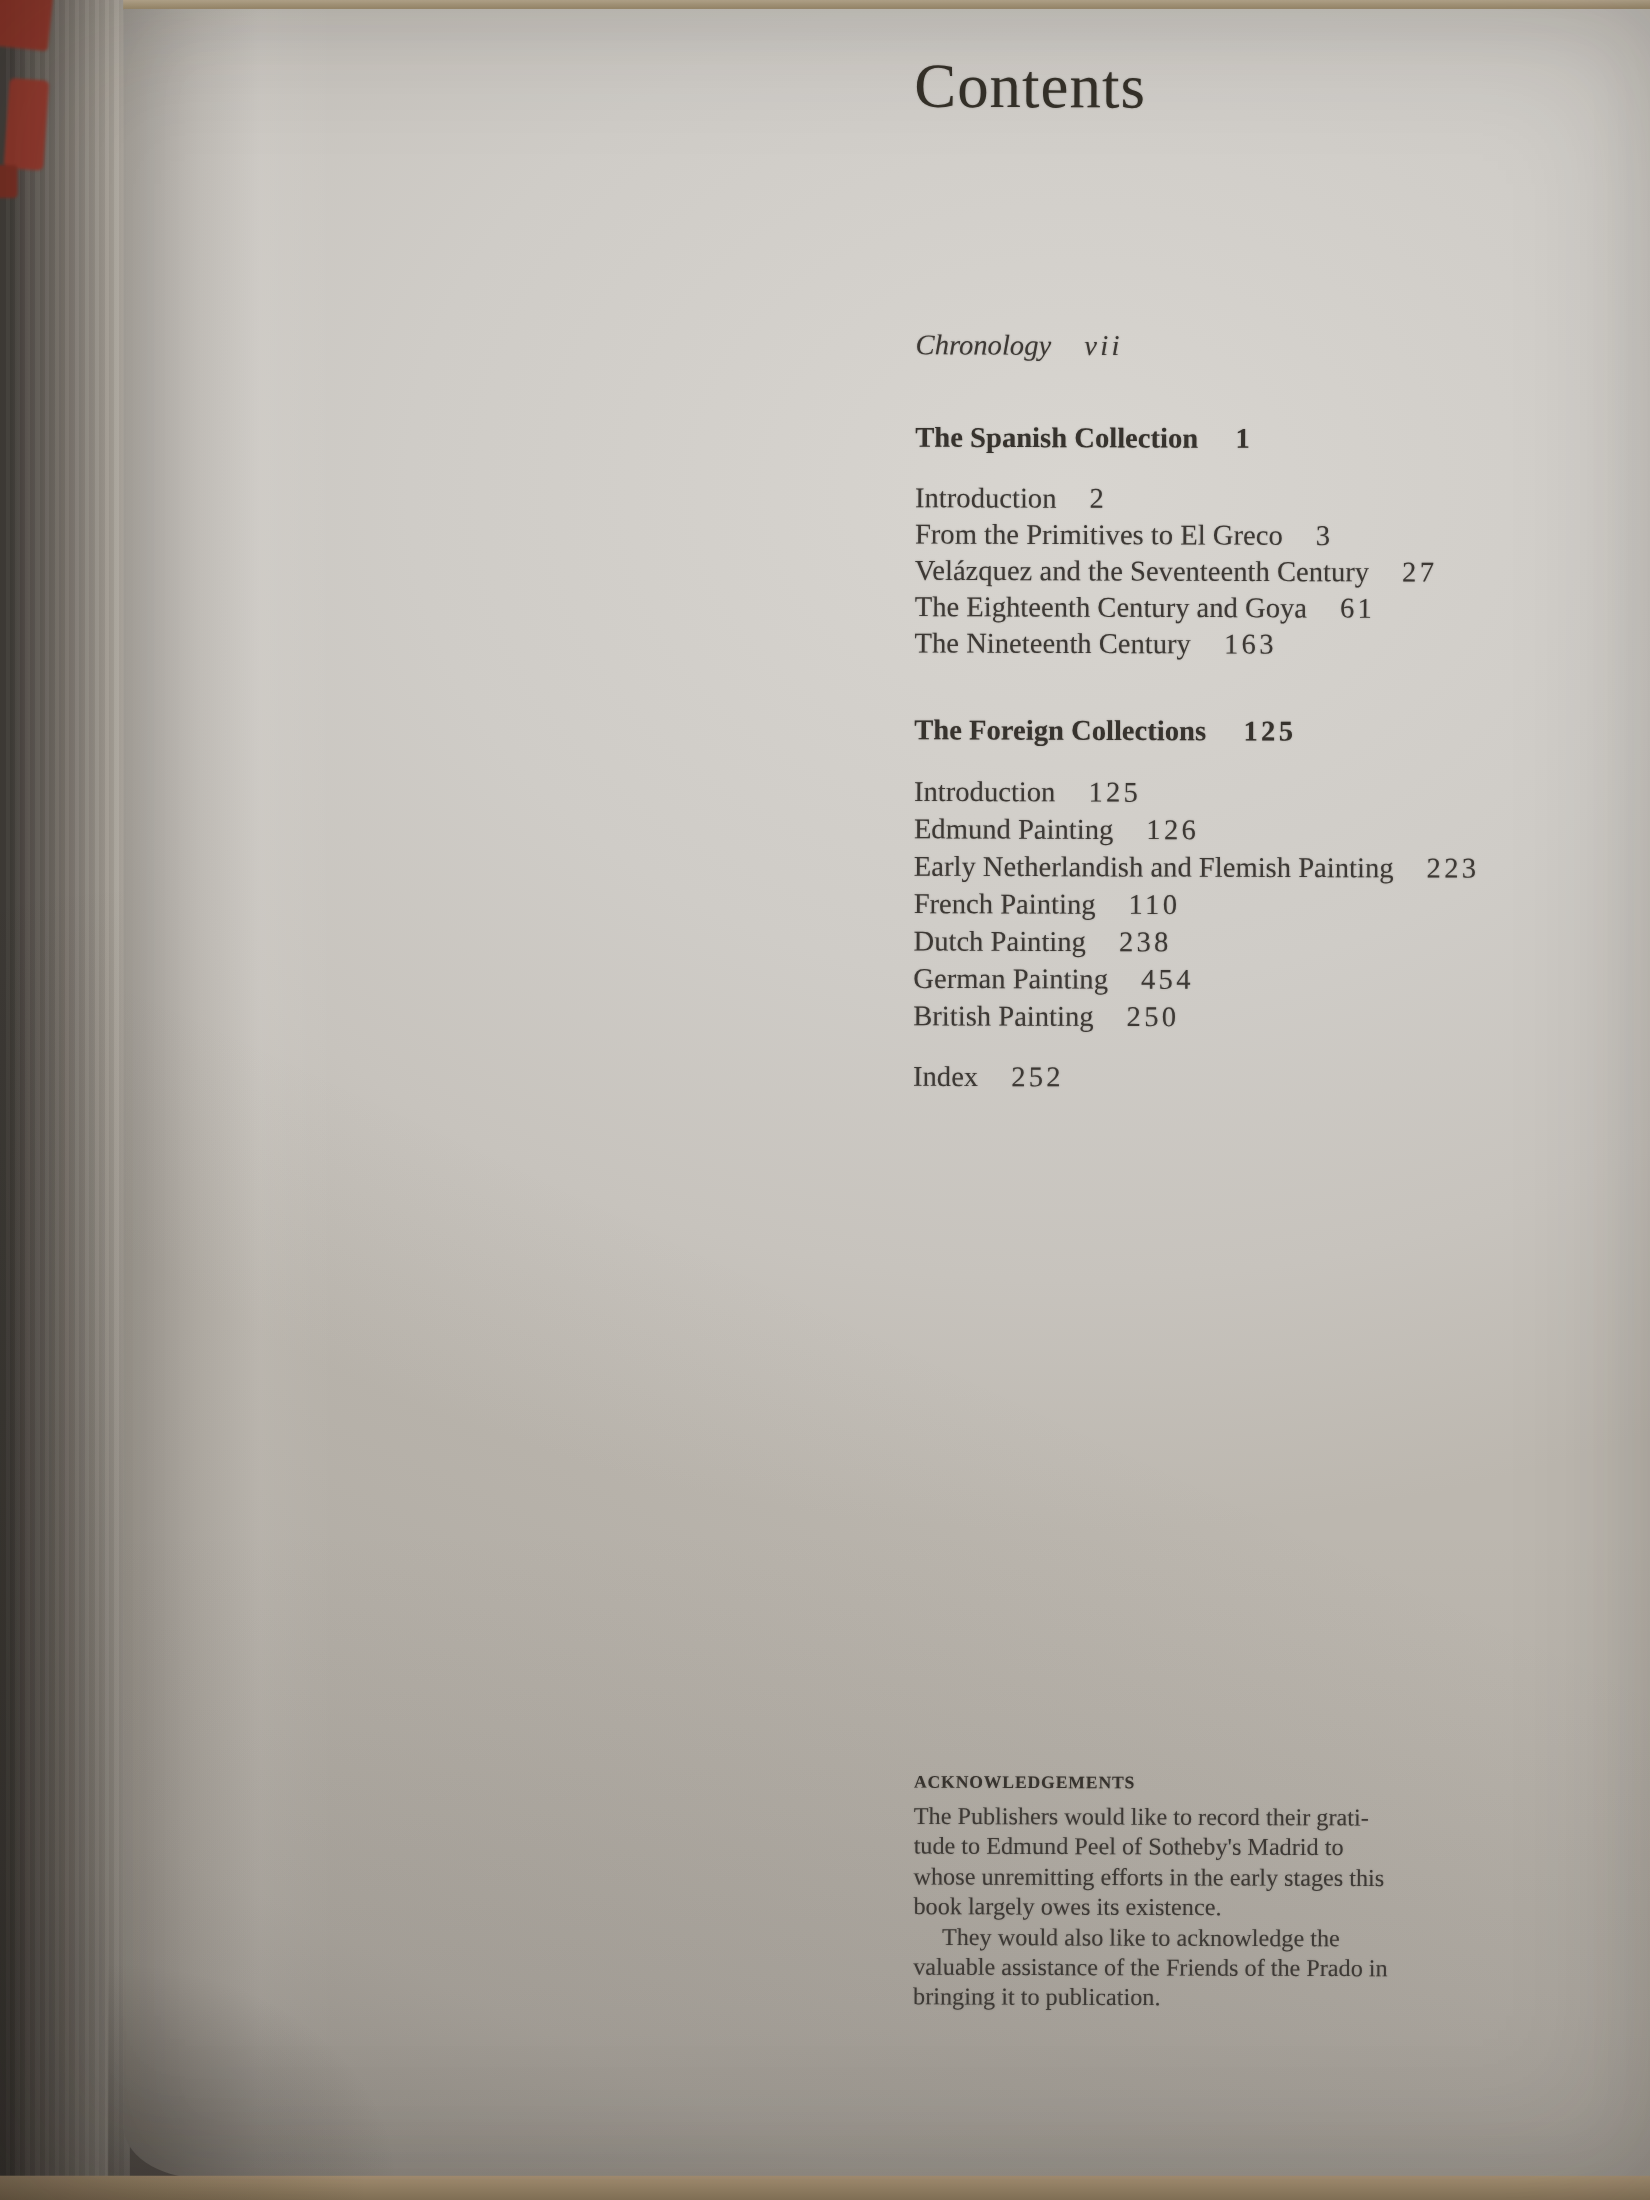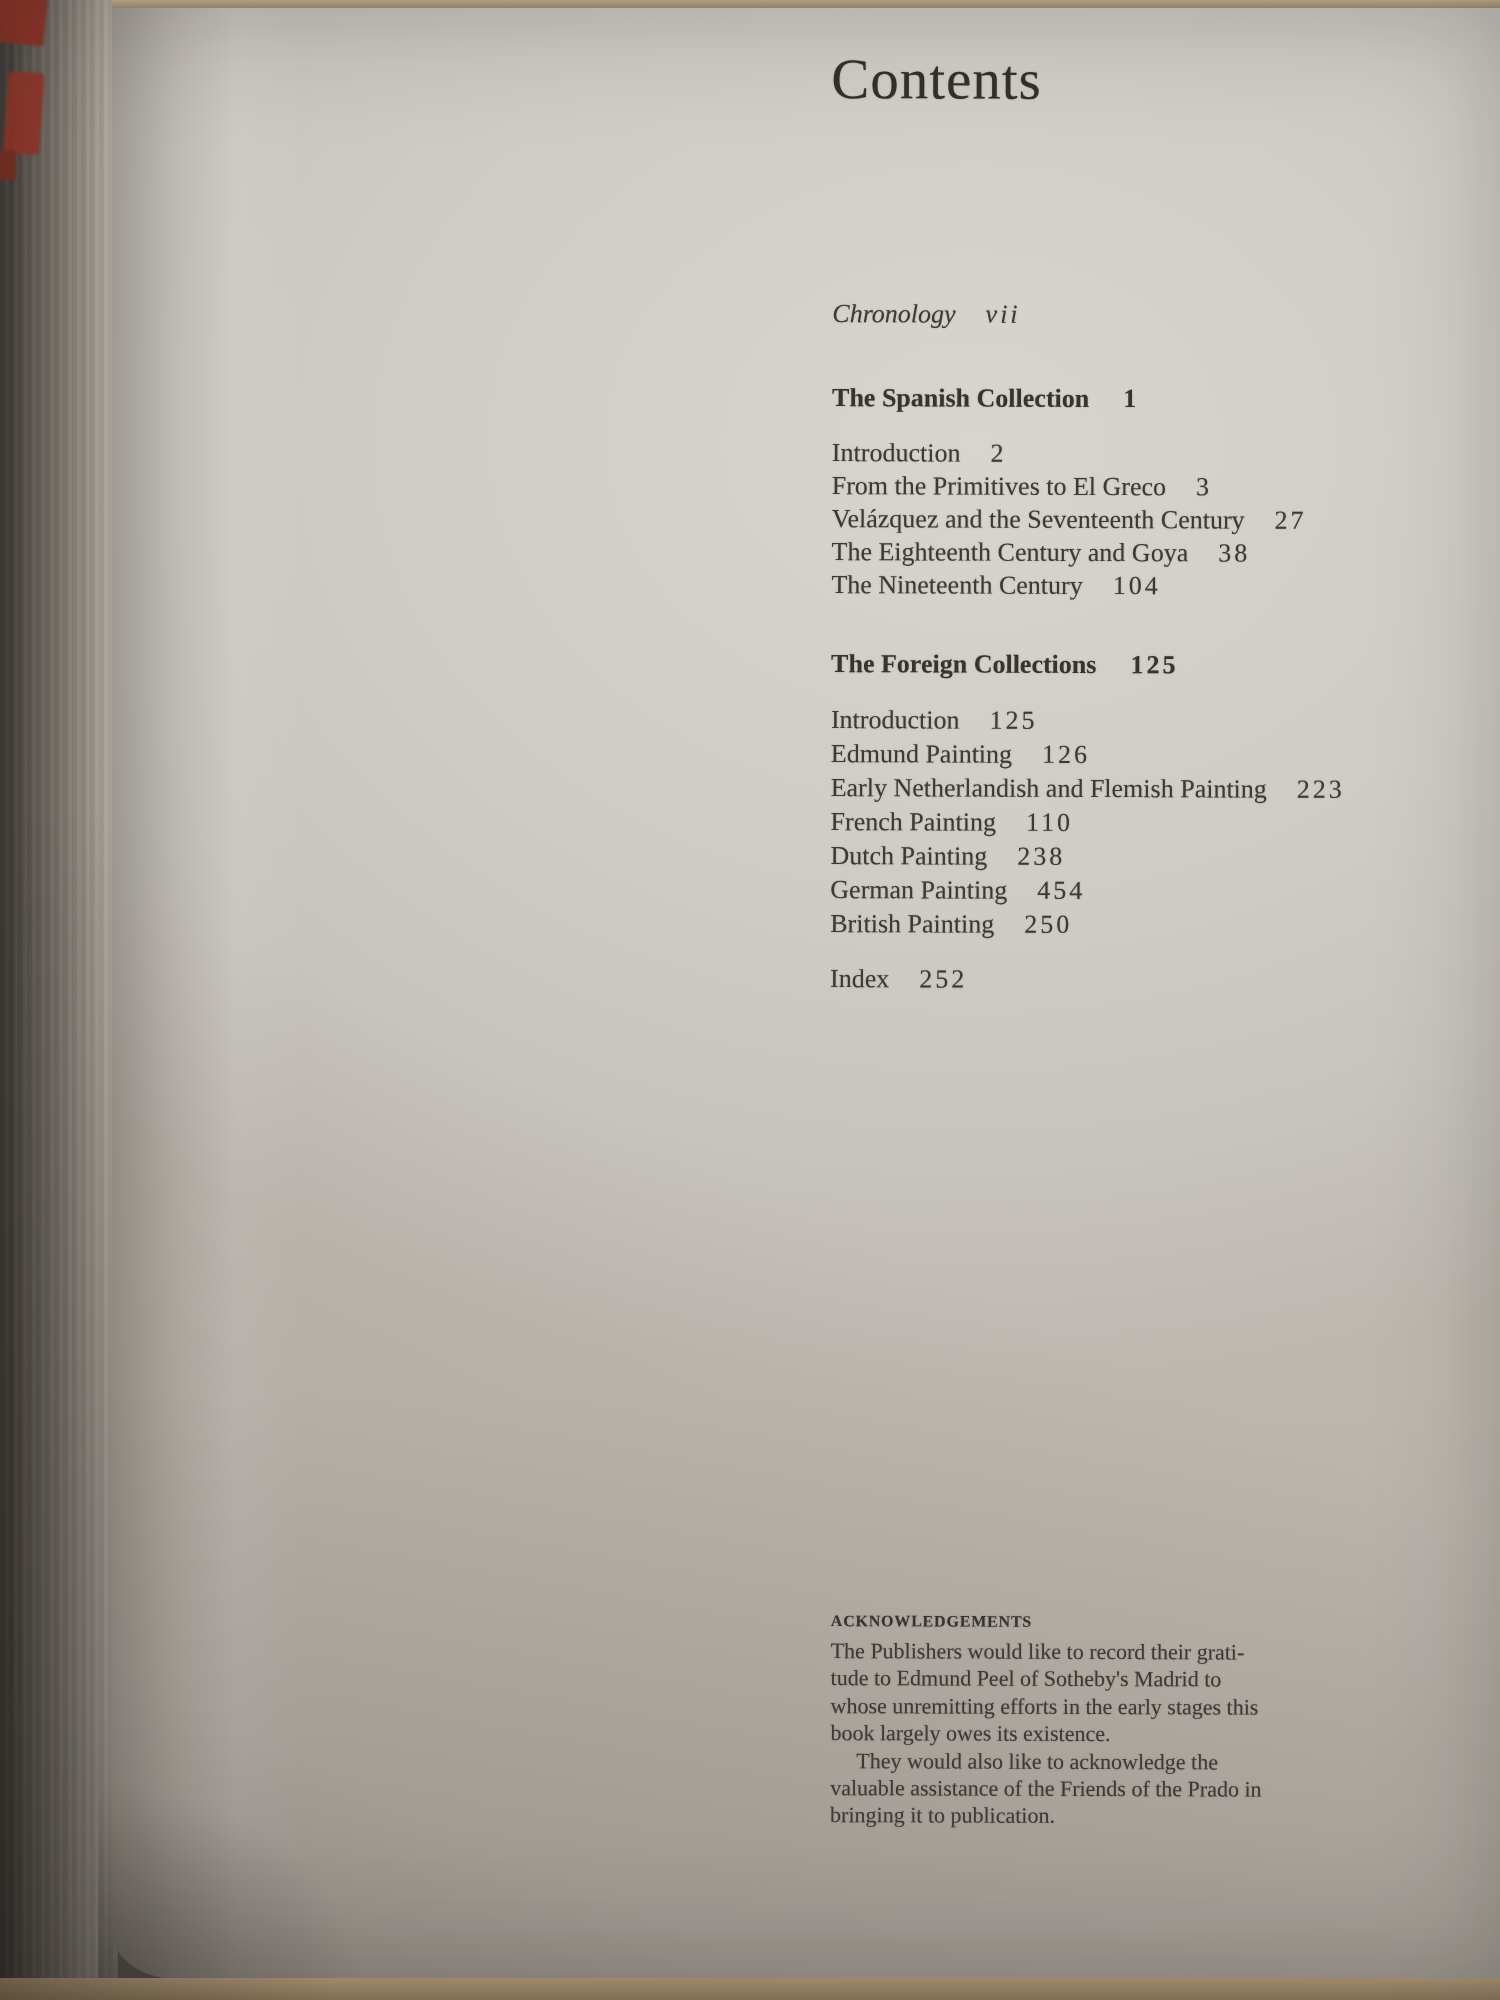--- a/index.html
+++ b/index.html
@@ -122,24 +122,24 @@
         <div class="row">
           <span class="lbl">Introduction</span><span class="num">2</span>
         </div>
         <div class="row">
           <span class="lbl">From the Primitives to El Greco</span><span class="num">3</span>
         </div>
         <div class="row">
           <span class="lbl">Velázquez and the Seventeenth Century</span><span class="num">27</span>
         </div>
         <div class="row">
-          <span class="lbl">The Eighteenth Century and Goya</span><span class="num">38</span>
+          <span class="lbl">The Eighteenth Century and Goya</span><span class="num">61</span>
         </div>
         <div class="row">
-          <span class="lbl">The Nineteenth Century</span><span class="num">104</span>
+          <span class="lbl">The Nineteenth Century</span><span class="num">163</span>
         </div>
       </div>
 
       <div class="row heading h2-pos">
         <span class="lbl">The Foreign Collections</span><span class="num">125</span>
       </div>
 
       <div class="block b2">
         <div class="row">
           <span class="lbl">Introduction</span><span class="num">125</span>

